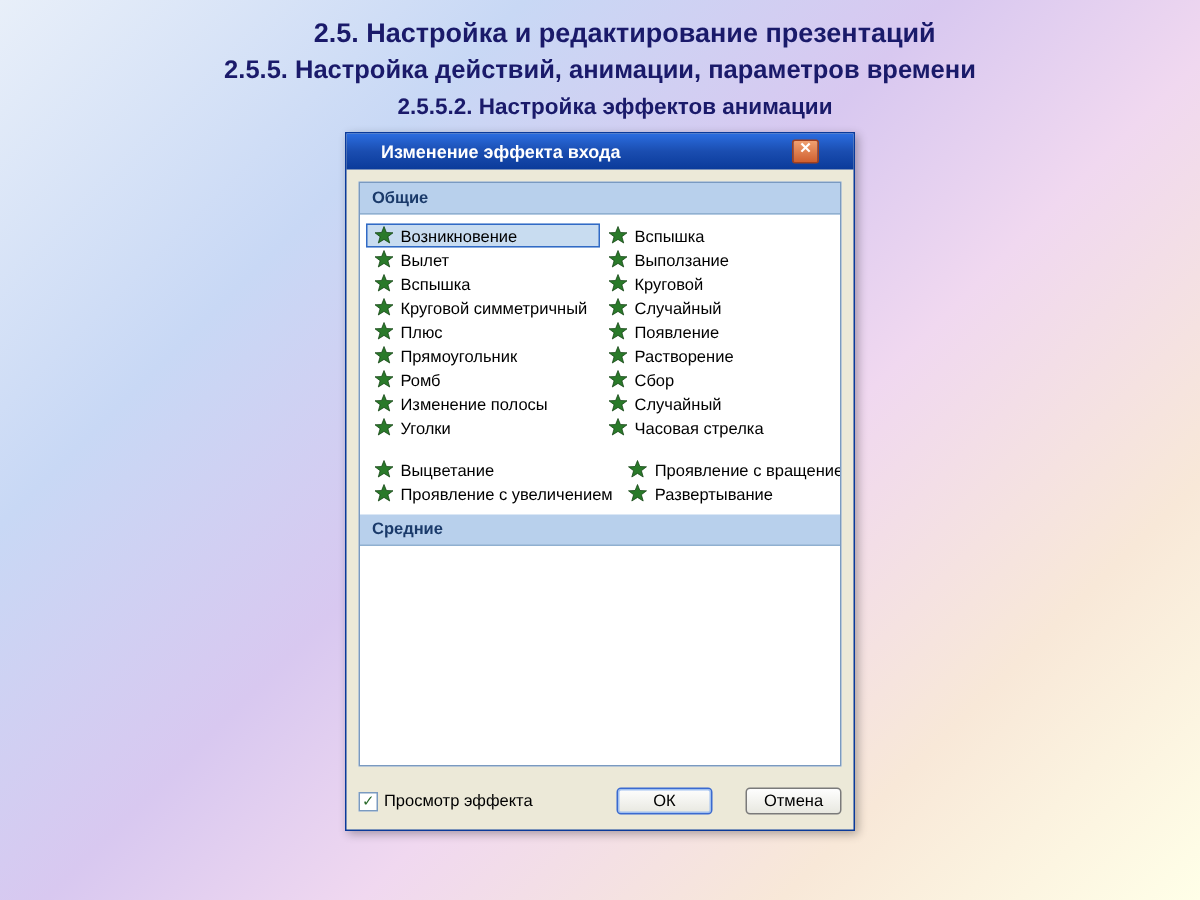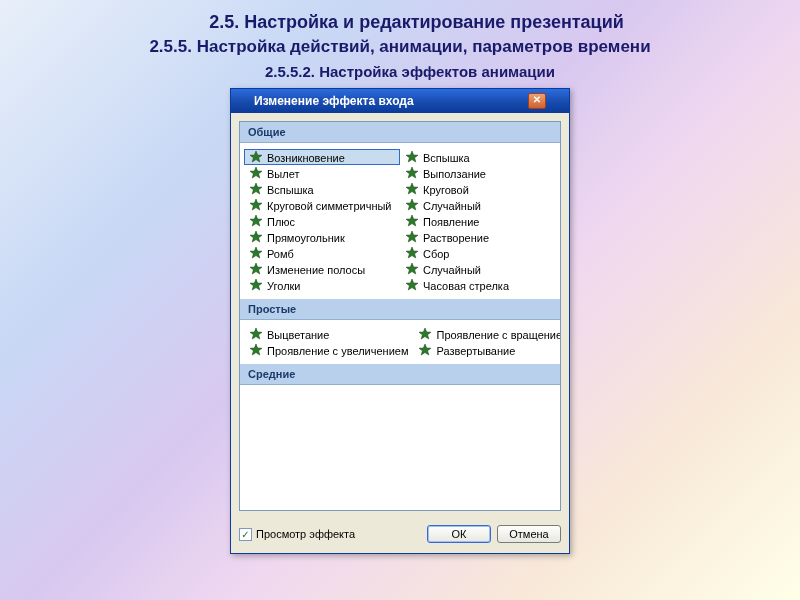--- a/index.html
+++ b/index.html
@@ -132,21 +132,21 @@
     color: #2a6a2a;
     cursor: pointer;
   }
   .btn {
     min-width: 64px;
     padding: 2px 0;
     border: 1px solid #7a7a7a;
     background: linear-gradient(to bottom, #fefefe, #e8e8e0);
     border-radius: 3px;
     font-size: 11px;
-    margin-left: 6px;
+    margin-left: 22px;
     cursor: pointer;
     text-align: center;
   }
   .btn.default {
     border: 1px solid #3a6ad0;
     box-shadow: 0 0 0 1px #a0c0f0 inset;
   }
   
   .listbox::-webkit-scrollbar { width: 16px; }
   .listbox::-webkit-scrollbar-track { background: #e8eff9; border-left: 1px solid #c0d0e0; }
@@ -307,21 +307,20 @@
         </div>
         <div class="effect-item">
           <span class="effect-icon">
             <svg width="14" height="14" viewBox="0 0 14 14">
     <polygon points="7,1 8.6,5 13,5.2 9.6,7.8 10.8,12 7,9.6 3.2,12 4.4,7.8 1,5.2 5.4,5" fill="#2a7a2a" stroke="#104010" stroke-width="0.5"></polygon>
   </svg>
           </span>
           <span>Часовая стрелка</span>
         </div>
       </div>
-      <div class="group-header">Простые</div>
       <div class="effects-grid">
         <div class="effect-item">
           <span class="effect-icon">
             <svg width="14" height="14" viewBox="0 0 14 14">
     <polygon points="7,1 8.6,5 13,5.2 9.6,7.8 10.8,12 7,9.6 3.2,12 4.4,7.8 1,5.2 5.4,5" fill="#2a7a2a" stroke="#104010" stroke-width="0.5"></polygon>
   </svg>
           </span>
           <span>Выцветание</span>
         </div>
         <div class="effect-item">

